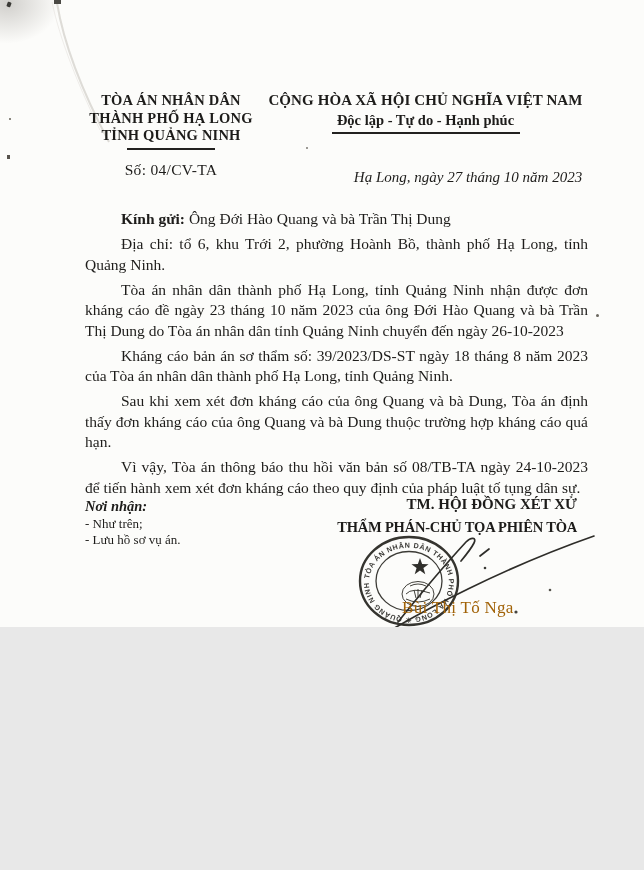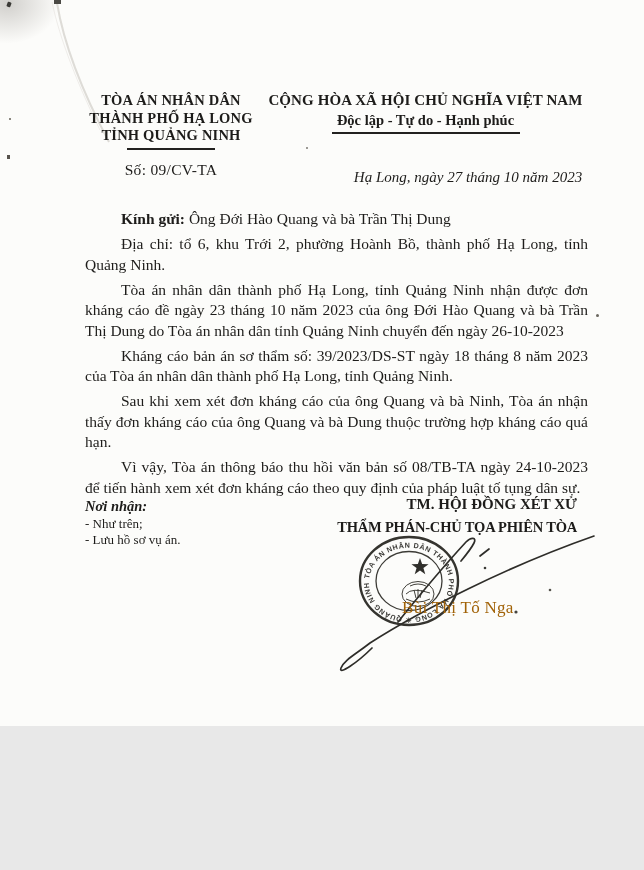--- a/index.html
+++ b/index.html
@@ -1,17 +1,17 @@
 <!DOCTYPE html>
 <html><head>
 <meta charset="utf-8">
 <style>
   html,body{margin:0;padding:0;background:#e8e8e8;}
   .page{
-    position:relative;width:644px;height:726px;margin:0 auto;
+    position:relative;width:644px;height:627px;margin:0 auto;
     background:#fcfcfa;overflow:hidden;
     font-family:"Liberation Serif", serif;color:#1d1c1a;
   }
   .abs{position:absolute;}
   
   .smudge{left:0;top:0;width:60px;height:44px;
     background:radial-gradient(ellipse at 12% 8%, rgba(110,105,98,.30), transparent 70%);}
   .speck{position:absolute;background:#3b3a36;}
   .s1{left:7px;top:2px;width:4px;height:5px;border-radius:1px;transform:rotate(20deg);}
   .s2{left:54px;top:0;width:7px;height:4px;background:#4a4944;}
@@ -67,36 +67,36 @@
   <i class="speck s4"></i>
   <i class="speck s5"></i>
   <i class="speck s6"></i>
   <i class="speck s7"></i>
 
   <div class="abs hdr-left">
     <div>TÒA ÁN NHÂN DÂN</div>
     <div>THÀNH PHỐ HẠ LONG</div>
     <div>TỈNH QUẢNG NINH</div>
     <div class="rule rule-left"></div>
-    <div class="doc-no">Số: 09/CV-TA</div>
+    <div class="doc-no">Số: 04/CV-TA</div>
   </div>
 
   <div class="abs hdr-right">
     <div class="nh1">CỘNG HÒA XÃ HỘI CHỦ NGHĨA VIỆT NAM</div>
     <div class="nh2">Độc lập - Tự do - Hạnh phúc</div>
     <div class="rule rule-right"></div>
   </div>
   <div class="abs dateline">Hạ Long, ngày 27 tháng 10 năm 2023</div>
 
   <div class="abs body">
     <p class="salutation"><b>Kính gửi:</b>&nbsp;<span>Ông Đới Hào Quang và bà Trần Thị Dung</span></p>
     <p>Địa chỉ: tổ 6, khu Trới 2, phường Hoành Bồ, thành phố Hạ Long, tỉnh Quảng Ninh.</p>
     <p>Tòa án nhân dân thành phố Hạ Long, tỉnh Quảng Ninh nhận được đơn kháng cáo đề ngày 23 tháng 10 năm 2023 của ông Đới Hào Quang và bà Trần Thị Dung do Tòa án nhân dân tỉnh Quảng Ninh chuyển đến ngày 26-10-2023</p>
     <p>Kháng cáo bản án sơ thẩm số: 39/2023/DS-ST ngày 18 tháng 8 năm 2023 của Tòa án nhân dân thành phố Hạ Long, tỉnh Quảng Ninh.</p>
-    <p>Sau khi xem xét đơn kháng cáo của ông Quang và bà Ninh, Tòa án nhận thấy đơn kháng cáo của ông Quang và bà Dung thuộc trường hợp kháng cáo quá hạn.</p>
+    <p>Sau khi xem xét đơn kháng cáo của ông Quang và bà Dung, Tòa án định thấy đơn kháng cáo của ông Quang và bà Dung thuộc trường hợp kháng cáo quá hạn.</p>
     <p>Vì vậy, Tòa án thông báo thu hồi văn bản số 08/TB-TA ngày 24-10-2023 để tiến hành xem xét đơn kháng cáo theo quy định của pháp luật tố tụng dân sự.</p>
   </div>
 
   <div class="abs recipients">
     <div class="rec-label">Nơi nhận:</div>
     <div class="rec-item">- Như trên;</div>
     <div class="rec-item">- Lưu hồ sơ vụ án.</div>
   </div>
 
   <div class="abs authority">

